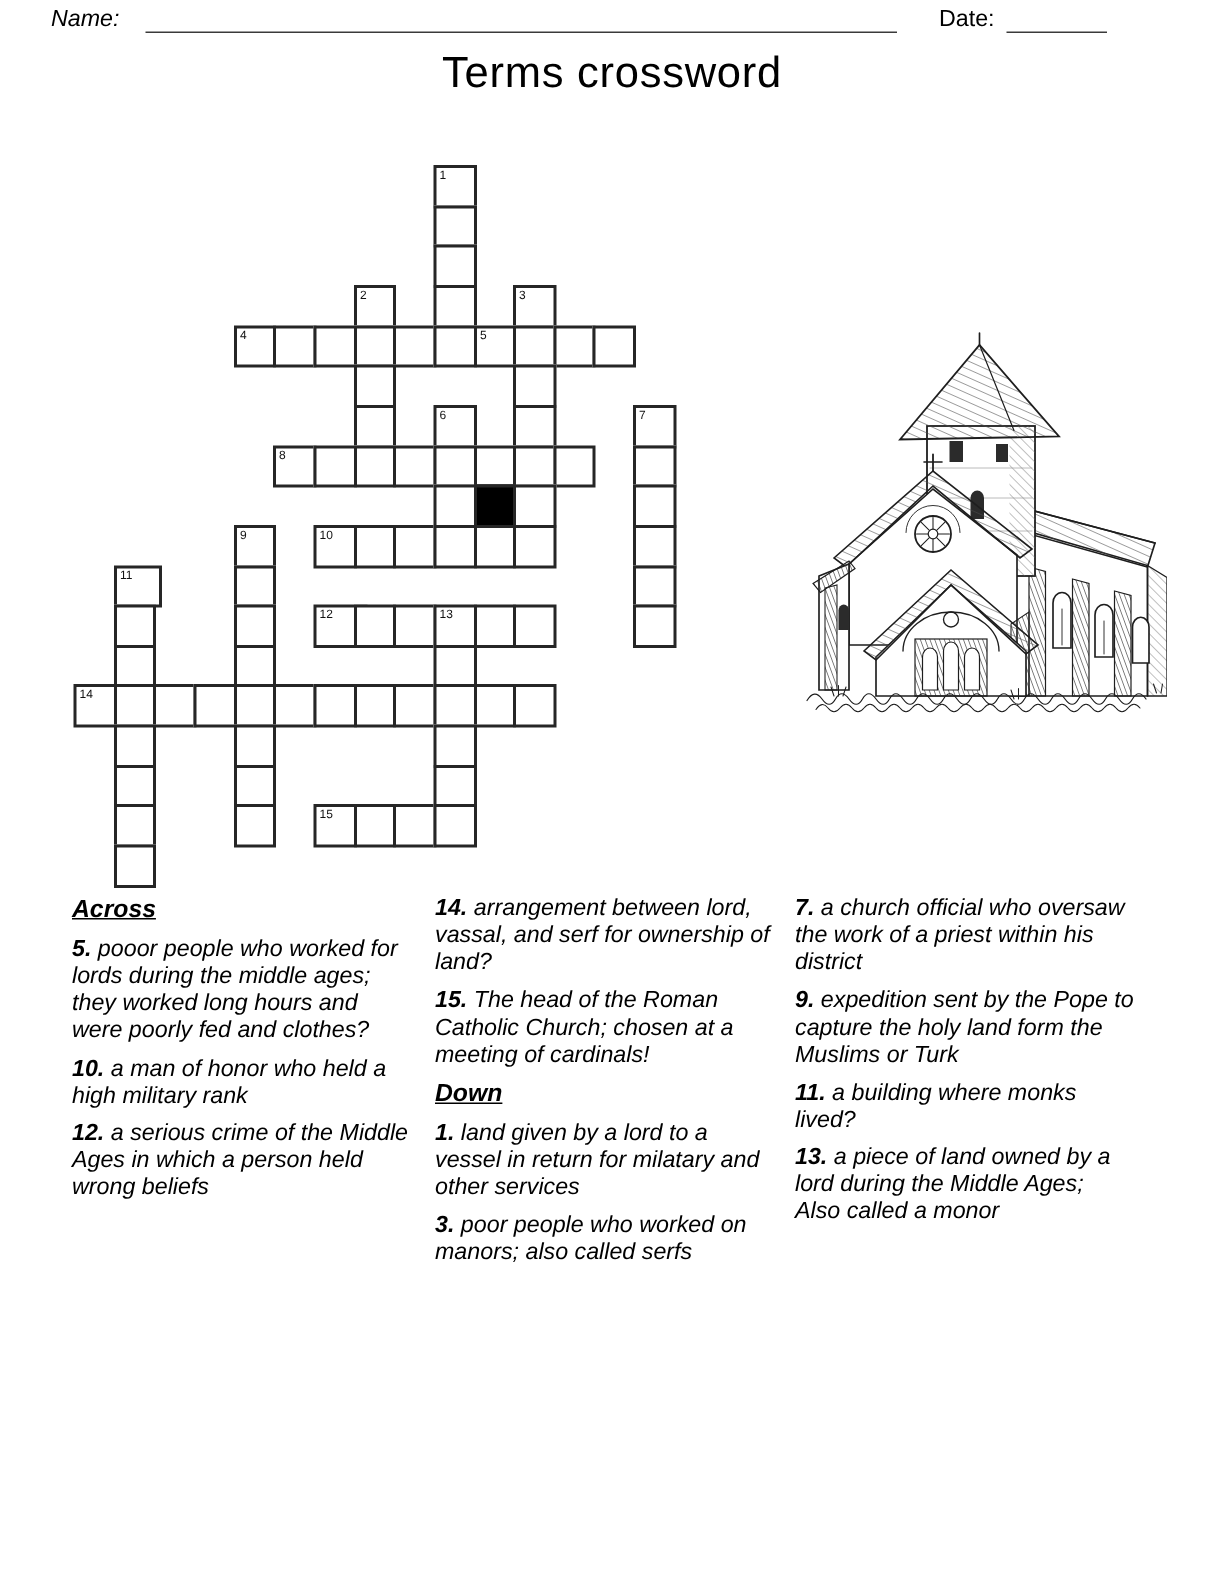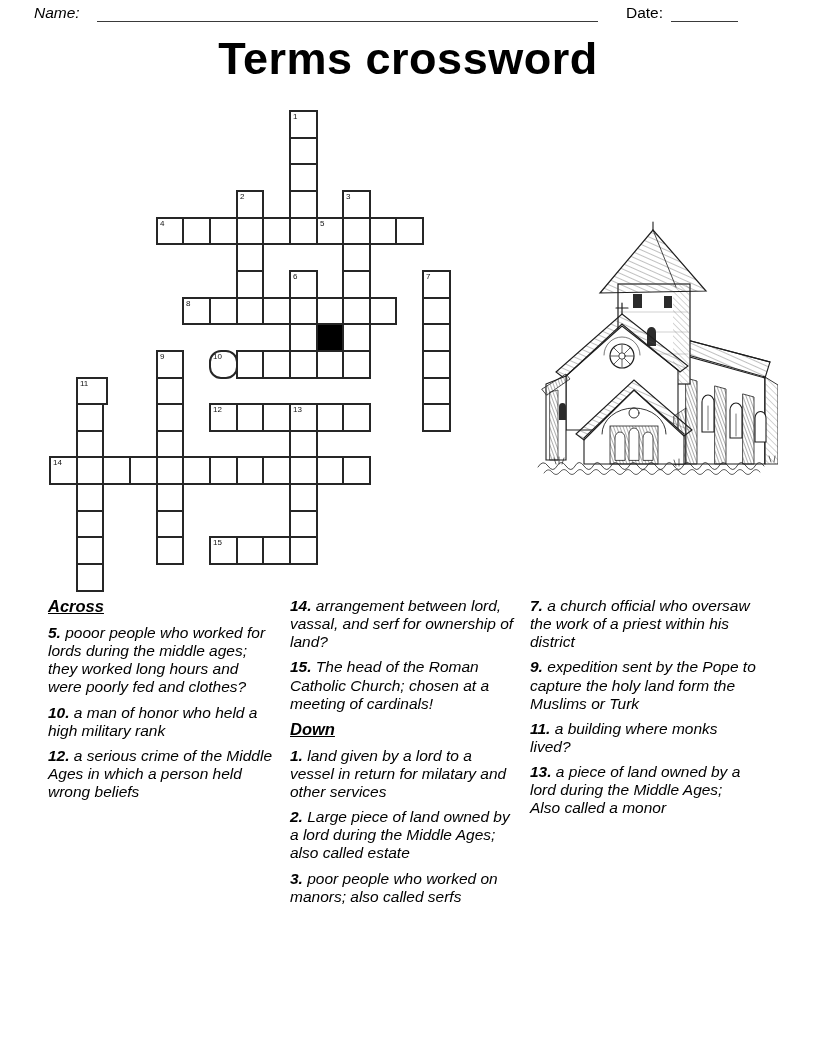--- a/index.html
+++ b/index.html
@@ -5,21 +5,21 @@
   html,body{margin:0;padding:0;background:#fff;}
   .page{position:relative;width:816px;height:1056px;background:#ffffff;overflow:hidden;
         font-family:"Liberation Sans",sans-serif;color:#000;}
   .hdr-label{position:absolute;font-size:15.5px;top:4px;}
   .name-label{left:34px;font-style:italic;}
   .date-label{left:626px;}
   .fill-line{position:absolute;top:21px;height:0;border-bottom:1.8px solid #3a3a3a;}
   .name-line{left:97px;width:501px;}
   .date-line{left:671px;width:67px;}
   .title{position:absolute;left:0;right:0;top:33px;margin:0;text-align:center;
-         font-size:45px;font-weight:700;letter-spacing:.5px;}
+         font-size:29px;font-weight:400;letter-spacing:.5px;}
   .grid{position:absolute;left:49px;top:110px;width:425px;height:483px;}
   .cell{position:absolute;background:#fff;border:2px solid #262626;box-sizing:border-box;}
   .cell.black{background:#000;}
   .cell .num{position:absolute;top:0;left:2px;font-size:8px;line-height:9px;color:#111;}
   .church{position:absolute;left:526px;top:220px;width:252px;height:262px;}
   .clues{position:absolute;left:48px;top:597px;width:730px;display:grid;
          grid-template-columns:242px 240px 240px;font-style:italic;}
   .clue-col{padding-right:14px;}
   .clue-header{font-size:16.5px;font-weight:700;text-decoration:underline;margin:0 0 8px 0;}
   .clue{font-size:15.5px;line-height:1.17;margin:0 0 7px 0;}
@@ -84,21 +84,21 @@
       <div class="cell" style="left: 267px; top: 187px; width: 28px; height: 28px;"></div>
       <div class="cell" style="left: 293px; top: 187px; width: 29px; height: 28px;"></div>
       <div class="cell" style="left: 320px; top: 187px; width: 28px; height: 28px;"></div>
       <div class="cell" style="left: 373px; top: 187px; width: 29px; height: 28px;"></div>
       <div class="cell" style="left: 240px; top: 213px; width: 29px; height: 29px;"></div>
       <div class="cell" style="left: 293px; top: 213px; width: 29px; height: 29px;"></div>
       <div class="cell" style="left: 373px; top: 213px; width: 29px; height: 29px;"></div>
       <div class="cell" style="left: 107px; top: 240px; width: 28px; height: 29px;">
         <span class="num">9</span>
       </div>
-      <div class="cell" style="left: 160px; top: 240px; width: 29px; height: 29px; border-radius: 12px;">
+      <div class="cell" style="left: 160px; top: 240px; width: 29px; height: 29px;">
         <span class="num">10</span>
       </div>
       <div class="cell" style="left: 187px; top: 240px; width: 28px; height: 29px;"></div>
       <div class="cell" style="left: 213px; top: 240px; width: 29px; height: 29px;"></div>
       <div class="cell" style="left: 240px; top: 240px; width: 29px; height: 29px;"></div>
       <div class="cell" style="left: 267px; top: 240px; width: 28px; height: 29px;"></div>
       <div class="cell" style="left: 293px; top: 240px; width: 29px; height: 29px;"></div>
       <div class="cell" style="left: 373px; top: 240px; width: 29px; height: 29px;"></div>
       <div class="cell" style="left: 27px; top: 267px; width: 32px; height: 28px;">
         <span class="num">11</span>
@@ -232,21 +232,20 @@
         <div class="clue-header">Across</div>
         <p class="clue"><b>5. </b>pooor people who worked for lords during the middle ages; they worked long hours and were poorly fed and clothes?</p>
         <p class="clue"><b>10. </b>a man of honor who held a high military rank</p>
         <p class="clue"><b>12. </b>a serious crime of the Middle Ages in which a person held wrong beliefs</p>
       </div>
     <div class="clue-col">
         <p class="clue"><b>14. </b>arrangement between lord, vassal, and serf for ownership of land?</p>
         <p class="clue"><b>15. </b>The head of the Roman Catholic Church; chosen at a meeting of cardinals!</p>
         <div class="clue-header">Down</div>
         <p class="clue"><b>1. </b>land given by a lord to a vessel in return for milatary and other services</p>
-        <p class="clue"><b>2. </b>Large piece of land owned by a lord during the Middle Ages; also called estate</p>
         <p class="clue"><b>3. </b>poor people who worked on manors; also called serfs</p>
       </div>
     <div class="clue-col">
         <p class="clue"><b>7. </b>a church official who oversaw the work of a priest within his district</p>
         <p class="clue"><b>9. </b>expedition sent by the Pope to capture the holy land form the Muslims or Turk</p>
         <p class="clue"><b>11. </b>a building where monks lived?</p>
         <p class="clue"><b>13. </b>a piece of land owned by a lord during the Middle Ages; Also called a monor</p>
       </div>
   </div>
 

